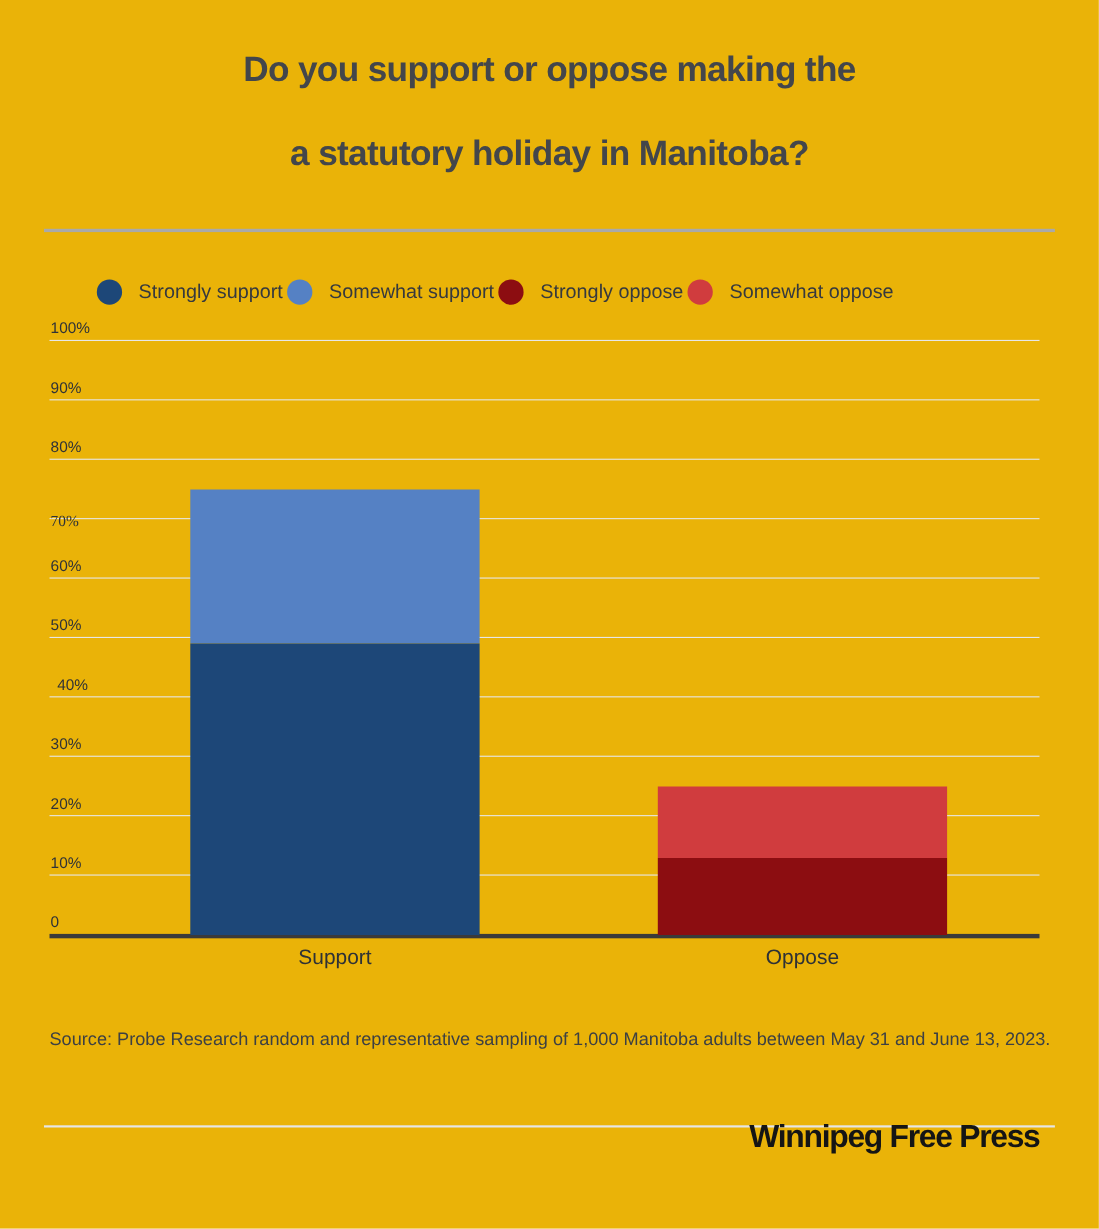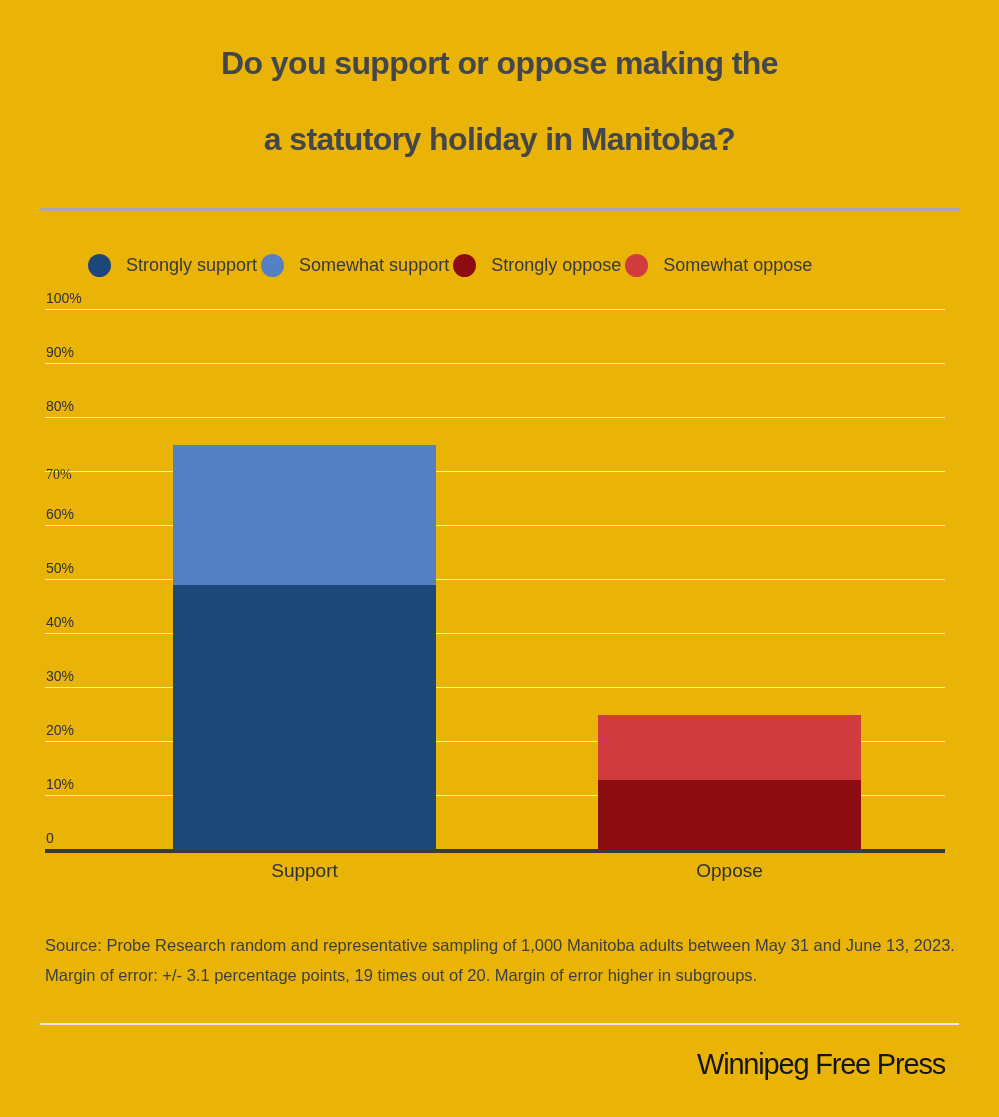--- a/index.html
+++ b/index.html
@@ -41,22 +41,22 @@
   .bar-segment{width:100%;}
   .x-label{
     position:absolute;top:calc(100% + 10px);transform:translateX(-50%);
     font-size:19px;color:#2e3136;white-space:nowrap;
   }
   .source{
     position:absolute;top:930px;left:45px;width:920px;
     font-size:16.5px;color:#3d4043;line-height:30px;
   }
   .branding{
-    position:absolute;top:1048px;right:54px;
-    font-size:29px;font-weight:400;color:#151515;letter-spacing:-1.2px;
+    position:absolute;top:1018px;right:54px;
+    font-size:29px;font-weight:700;color:#151515;letter-spacing:-1.2px;
   }
 </style>
 </head>
 <body>
 
 <div class="canvas">
 
   <h1 class="title">
     <span>Do you support or oppose making the</span><br>
     <br>
@@ -92,21 +92,21 @@
       <div class="tick-label" style="bottom: 491px;">90%</div>
       <div class="gridline" style="bottom: 432px;"></div>
       <div class="tick-label" style="bottom: 437px; margin-top: 16px;">80%</div>
       <div class="gridline" style="bottom: 378px;"></div>
       <div class="tick-label" style="bottom: 368px; font-family: Liberation Serif, serif;">70%</div>
       <div class="gridline" style="bottom: 324px;"></div>
       <div class="tick-label" style="bottom: 329px;">60%</div>
       <div class="gridline" style="bottom: 270px;"></div>
       <div class="tick-label" style="bottom: 275px;">50%</div>
       <div class="gridline" style="bottom: 216px;"></div>
-      <div class="tick-label" style="bottom: 221px;">40%</div>
+      <div class="tick-label" style="bottom: 221px; margin-left: 6px;">40%</div>
       <div class="gridline" style="bottom: 162px;"></div>
       <div class="tick-label" style="bottom: 167px;">30%</div>
       <div class="gridline" style="bottom: 108px;"></div>
       <div class="tick-label" style="bottom: 113px;">20%</div>
       <div class="gridline" style="bottom: 54px;"></div>
       <div class="tick-label" style="bottom: 59px;">10%</div>
       <div class="tick-label" style="bottom: 5px;">0</div>
       <div class="bar" style="left: 128px; width: 263px; height: 405px;">
         <div class="bar-segment" style="height: 140.4px; background: rgb(85, 129, 196);"></div>
         <div class="bar-segment" style="height: 264.6px; background: rgb(29, 71, 120);"></div>
@@ -114,20 +114,19 @@
       <div class="x-label" style="left: 259.5px;">Support</div>
       <div class="bar" style="left: 553px; width: 263px; height: 135px;">
         <div class="bar-segment" style="height: 64.8px; background: rgb(208, 60, 62);"></div>
         <div class="bar-segment" style="height: 70.2px; background: rgb(140, 13, 17);"></div>
       </div>
       <div class="x-label" style="left: 684.5px;">Oppose</div>
     </div>
 
   <div class="source">
     <div>Source: Probe Research random and representative sampling of 1,000 Manitoba adults between May 31 and June 13, 2023.</div>
-    <div>Margin of error: +/- 3.1 percentage points, 19 times out of 20. Margin of error higher in subgroups.</div>
   </div>
 
   <div class="divider-bottom"></div>
 
   <div class="branding">Winnipeg Free Press</div>
 
 </div>
 
 </body></html>

